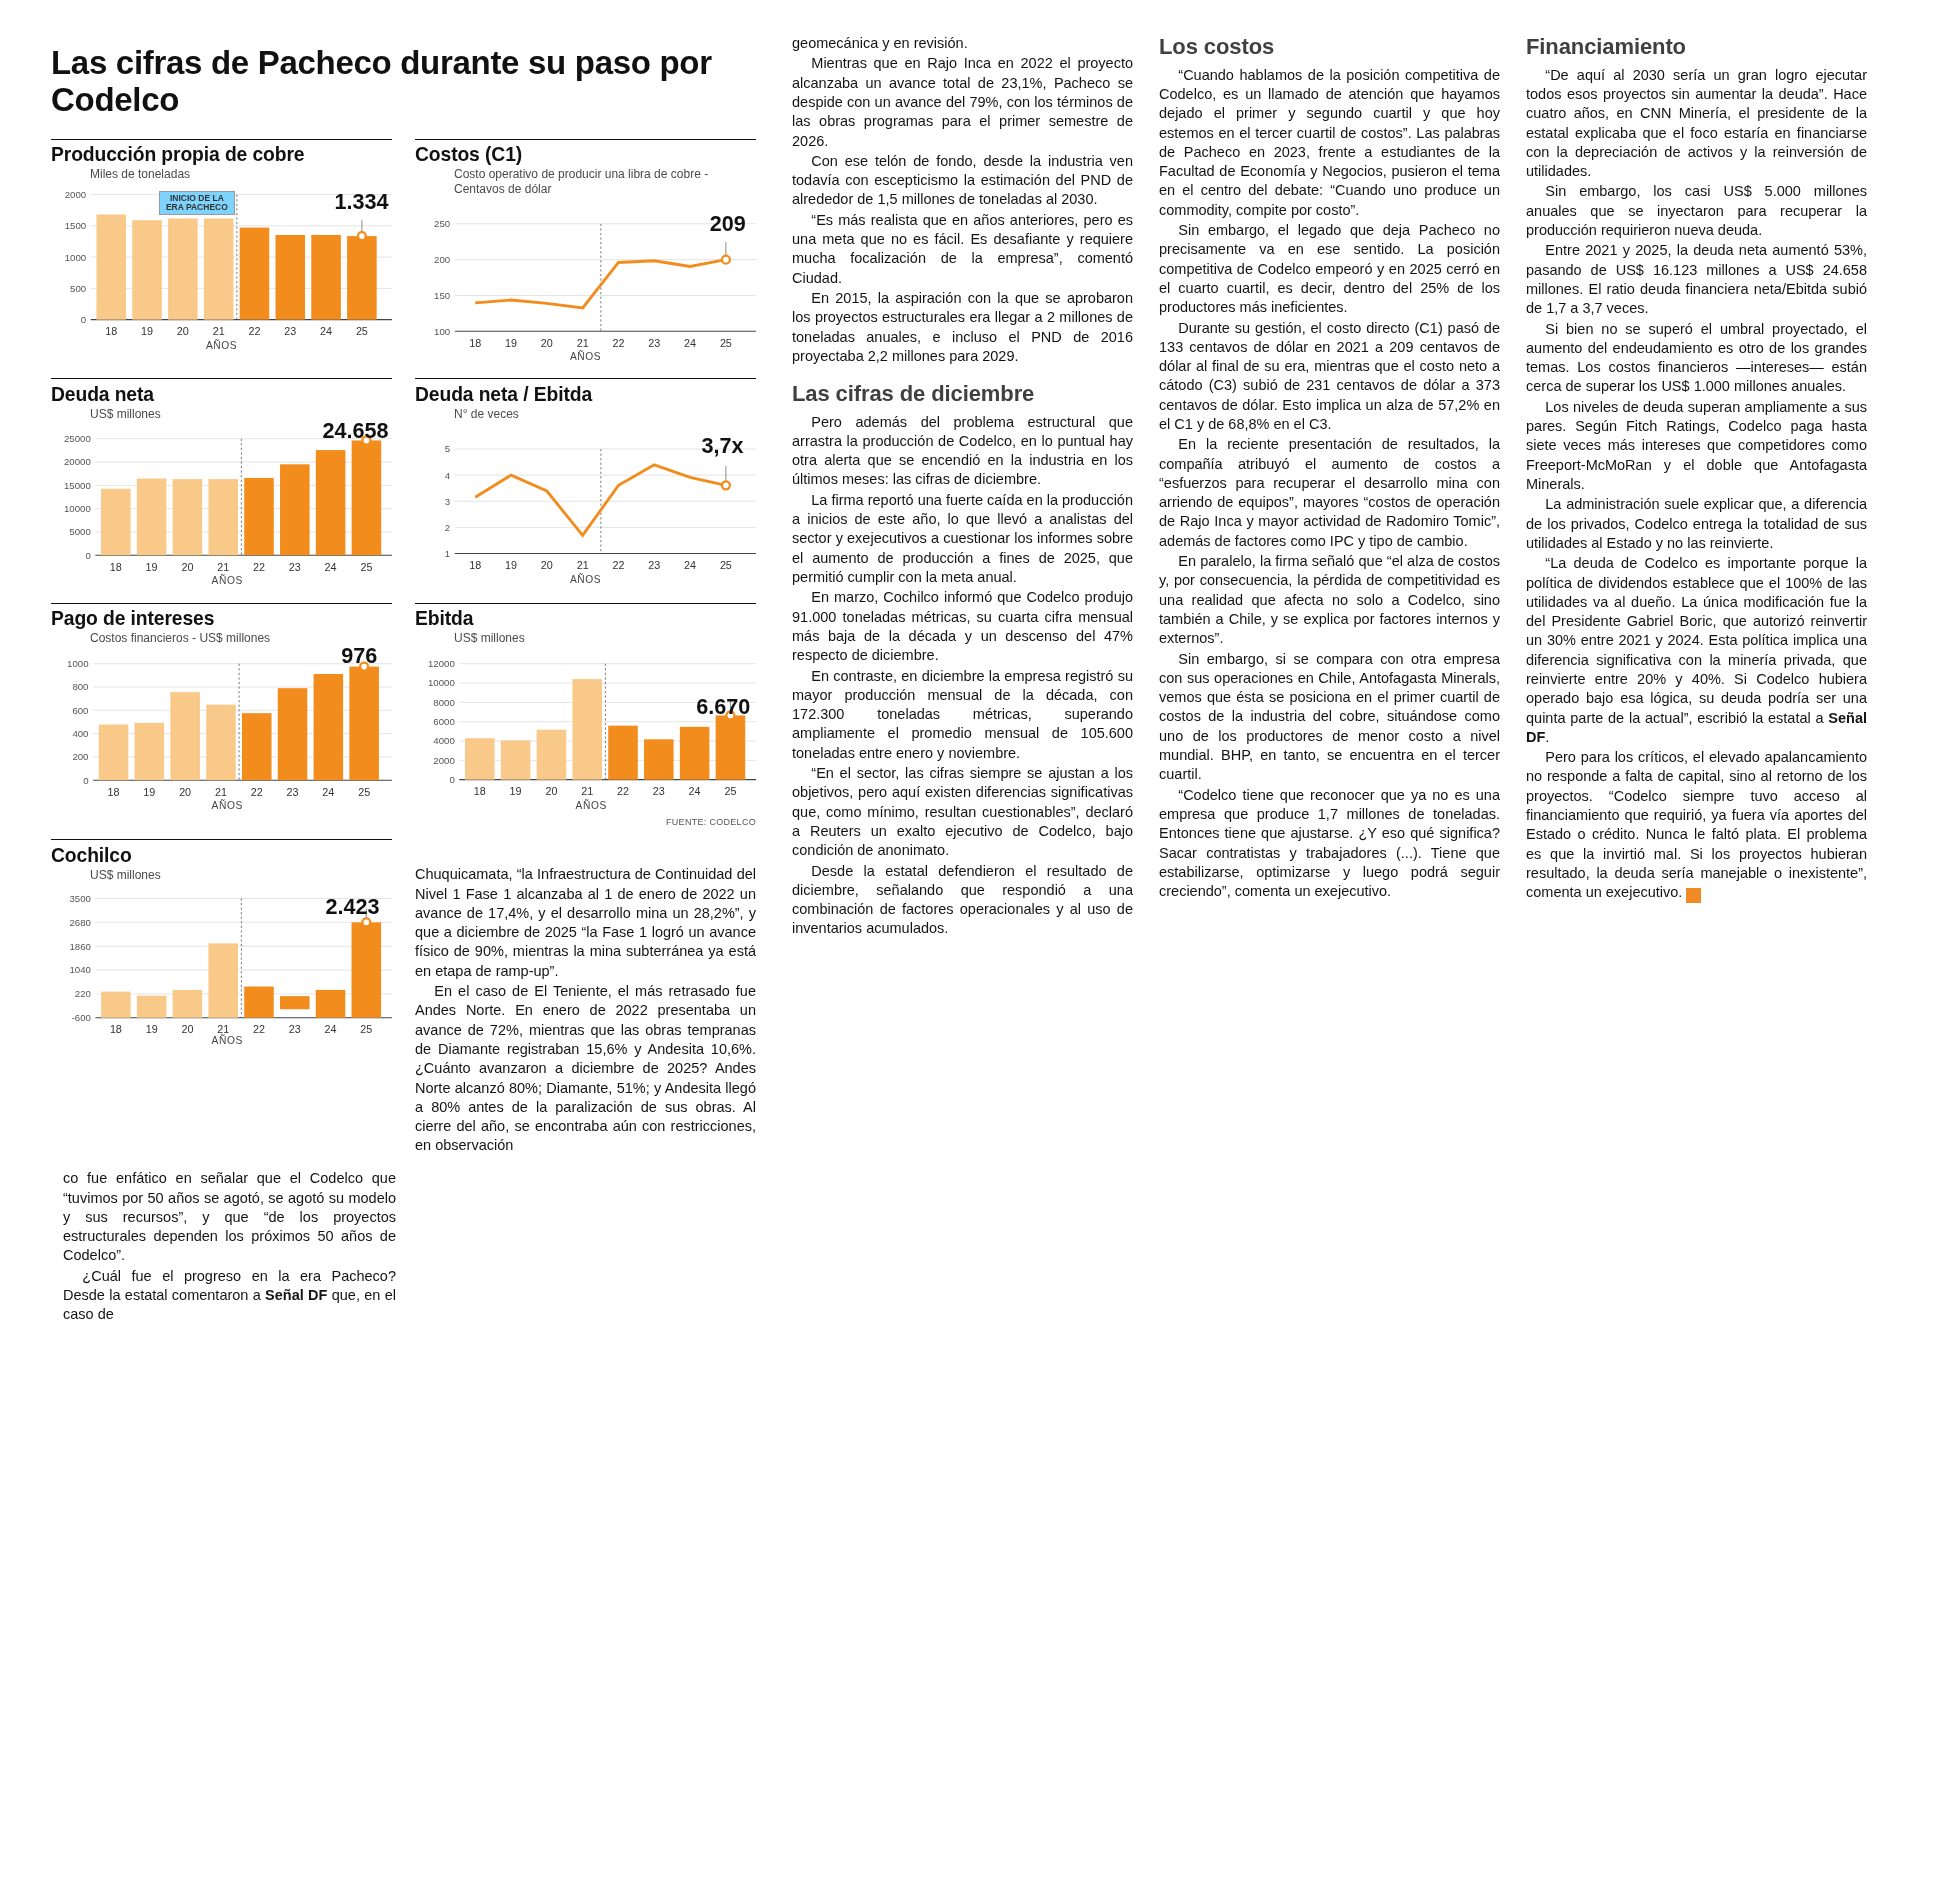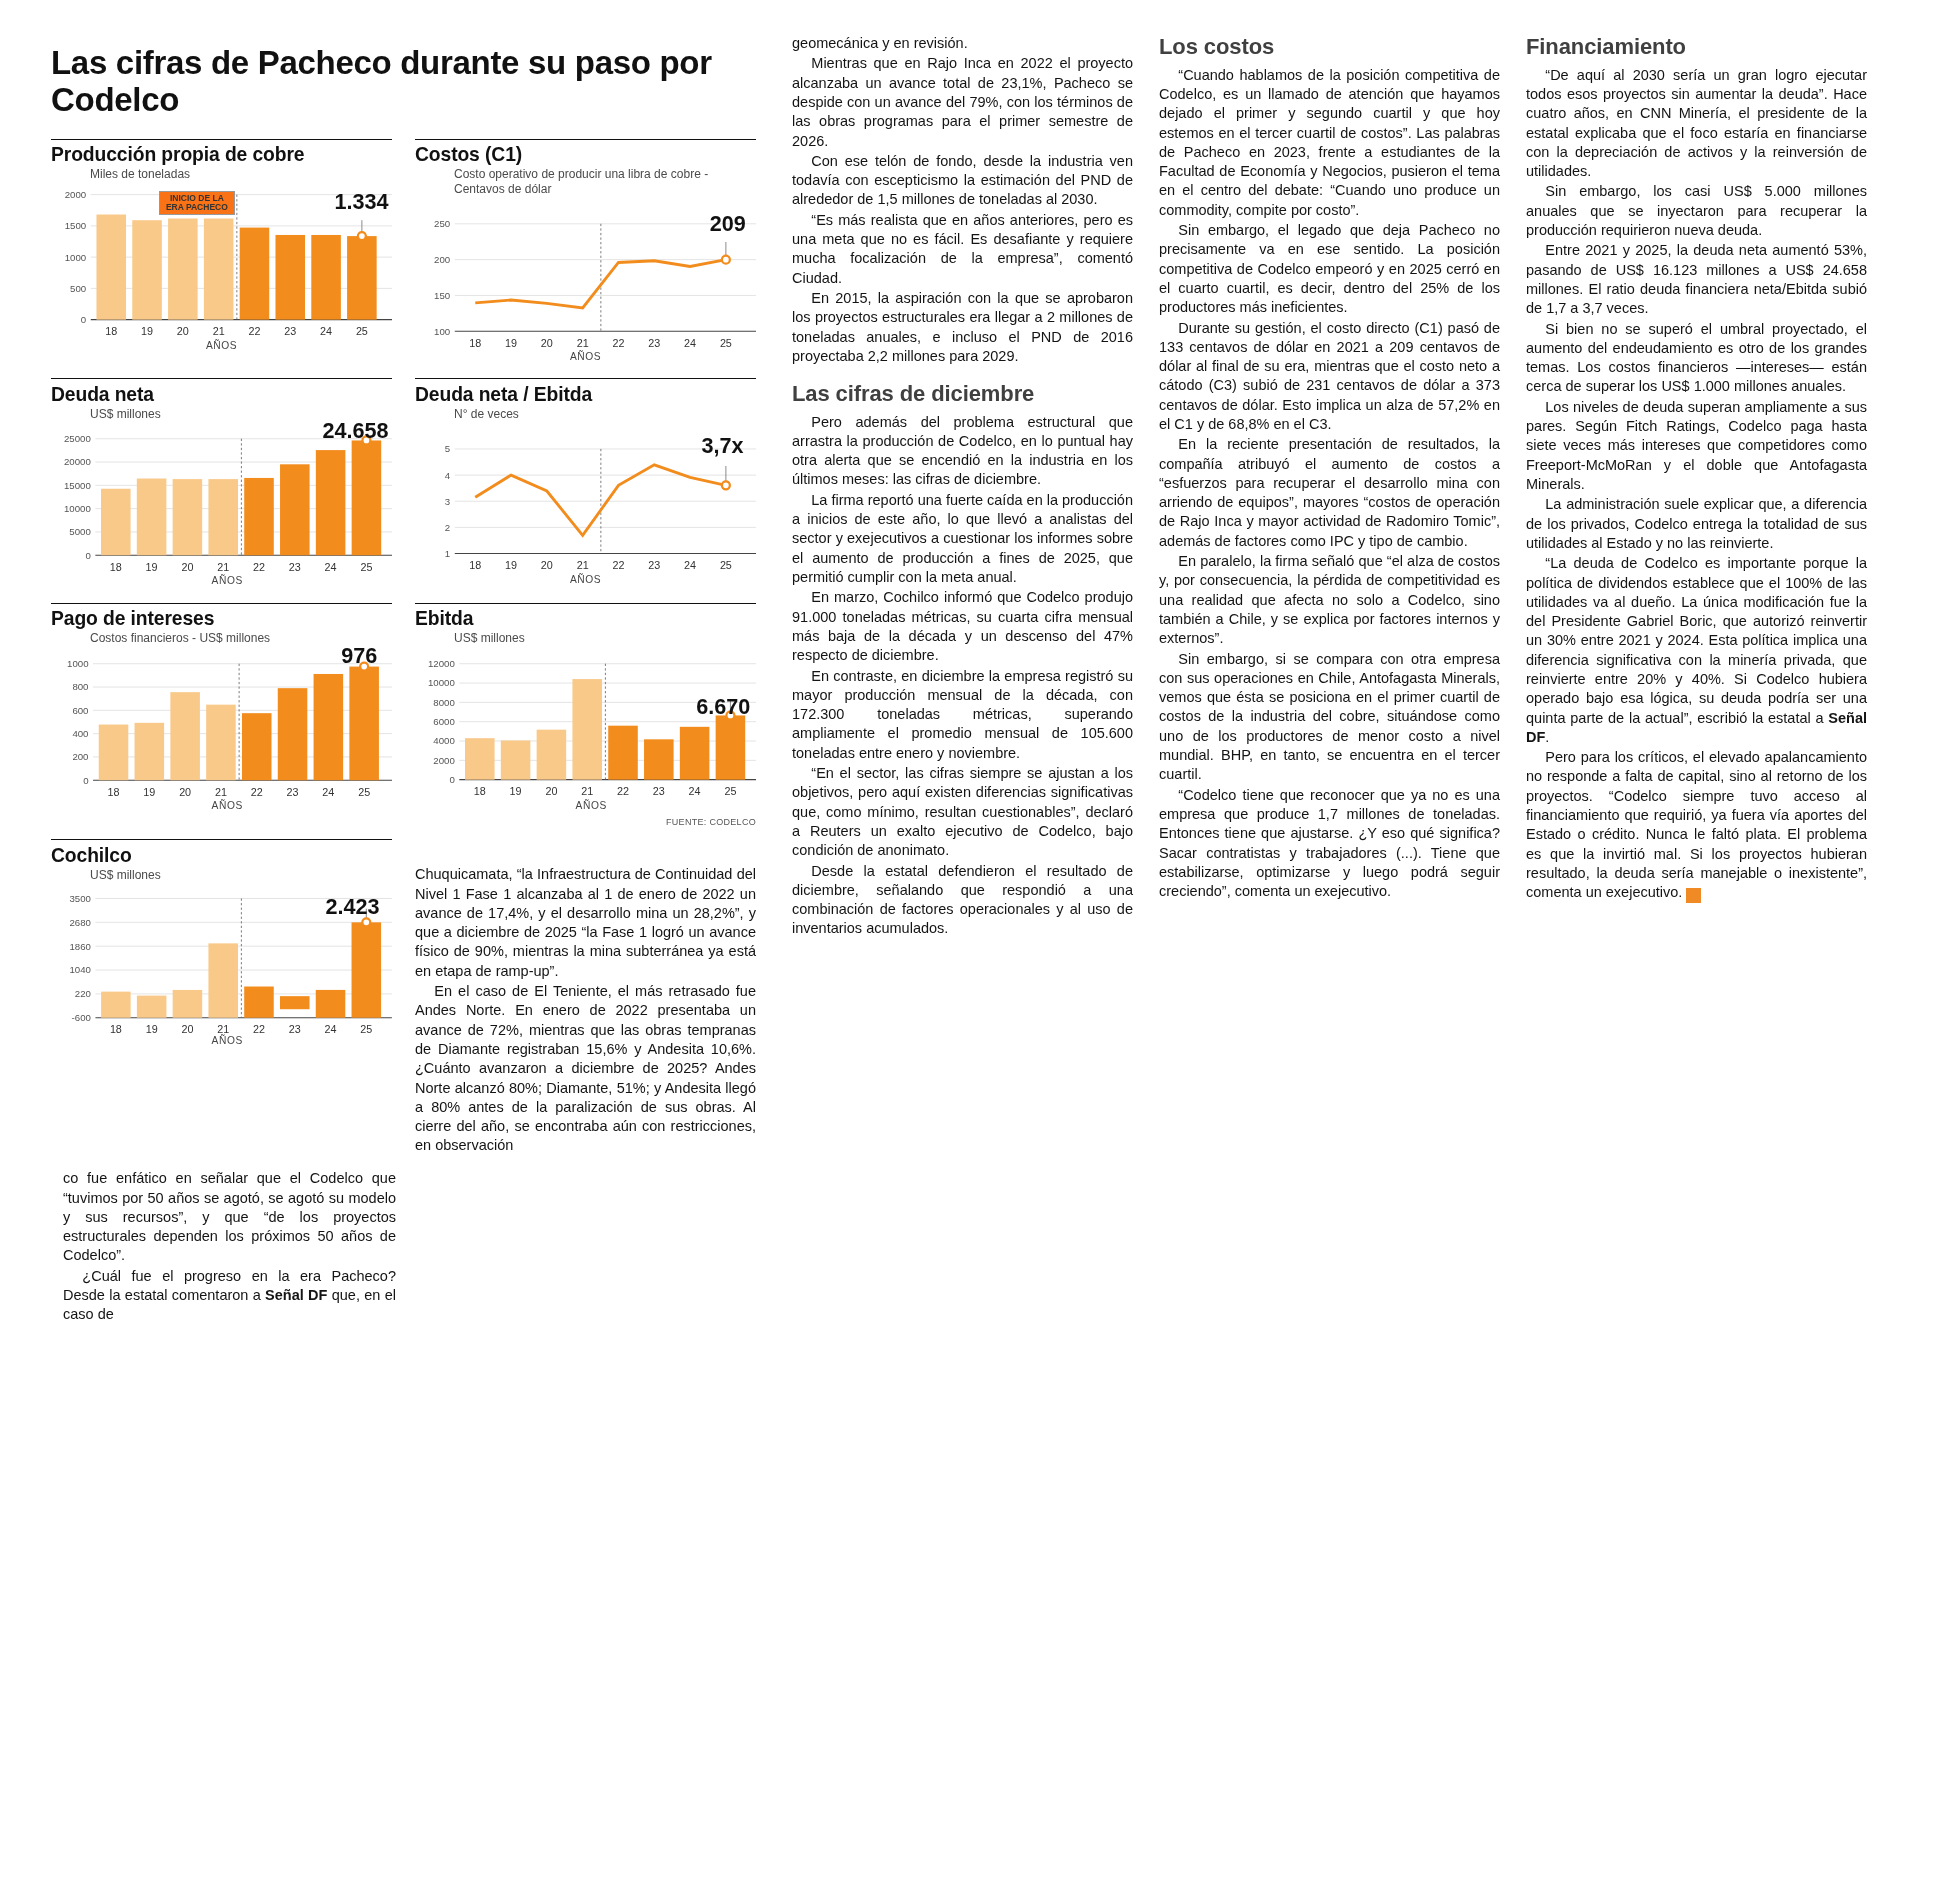--- a/index.html
+++ b/index.html
@@ -64,21 +64,21 @@
     font-size:21.6px;
     font-weight:bold;
     color:#111;
   }
   .era-tag{
     position:absolute;
     font-size:8.5px;
     font-weight:bold;
     color:#333;
     border:1.1px solid #999;
-    background:#f97316;
+    background:#7dd3fc;
     padding:1.7px 3.4px;
     line-height:1.1;
     text-align:center;
   }
   .source{
     font-size:9px;
     color:#555;
     text-align:right;
     letter-spacing:0.3px;
     margin-top:2.3px;

